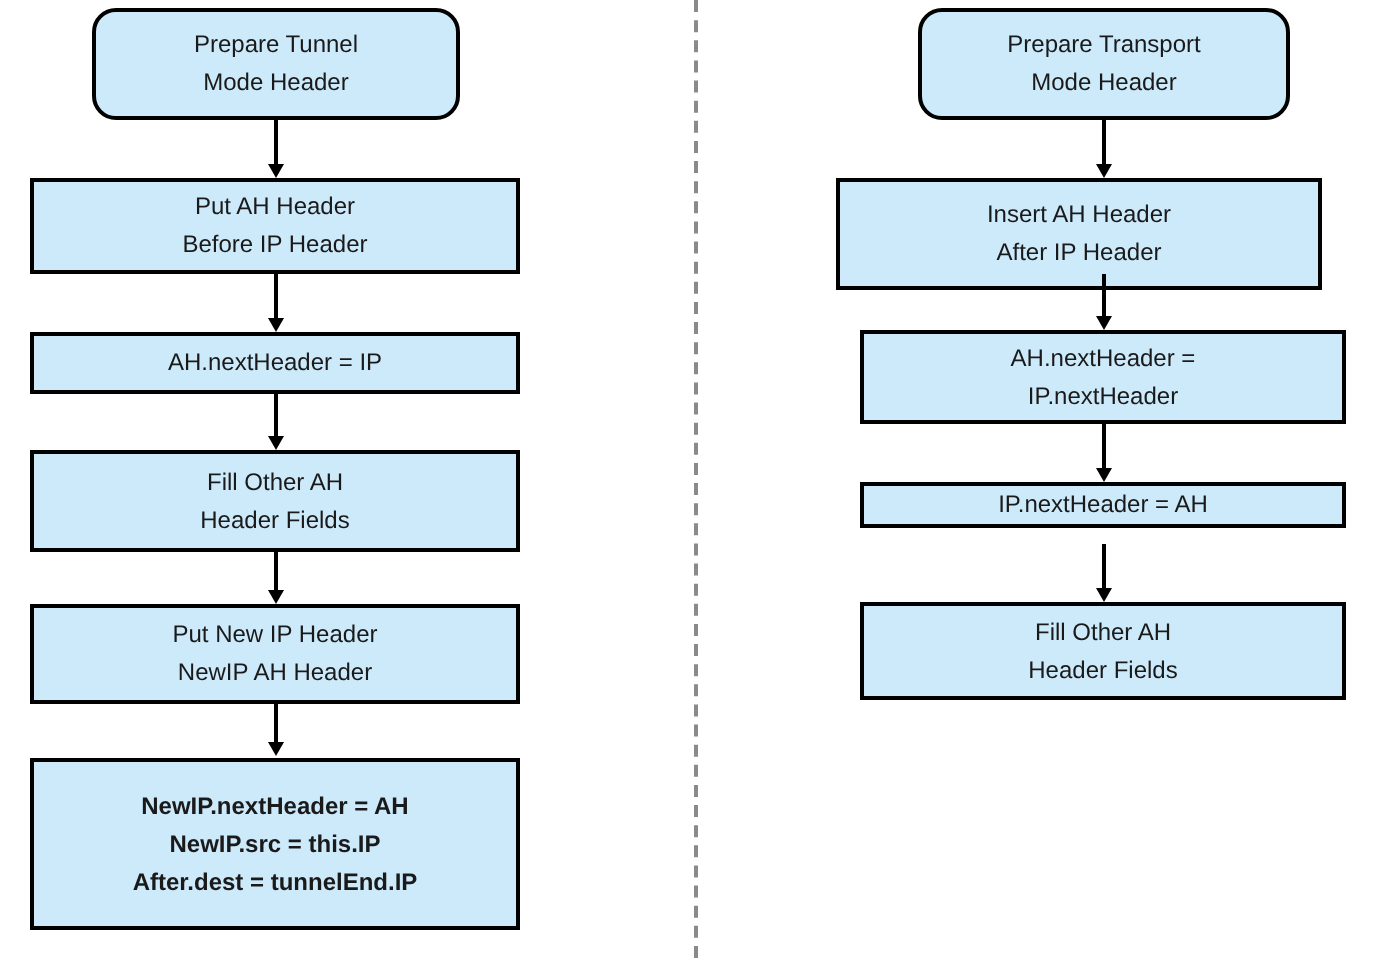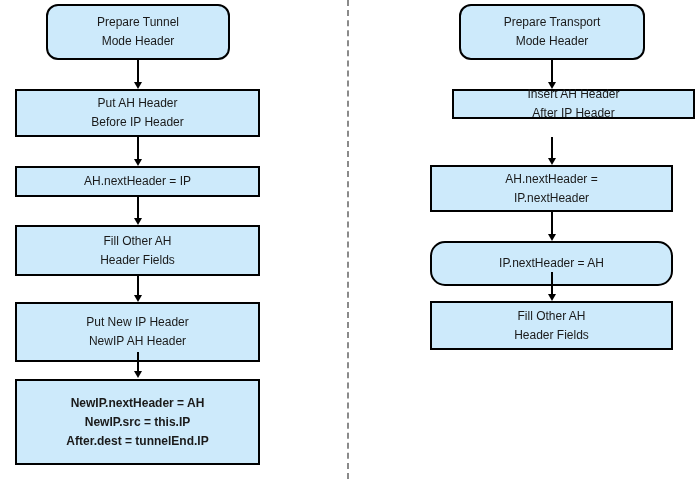--- a/index.html
+++ b/index.html
@@ -92,21 +92,21 @@
   <div class="arrowhead" style="left:133.5px; top:218px;"></div>
 
   <div class="node" style="left:15px; top:225px; width:245px; height:51px;">
     <span class="line">Fill Other AH</span>
     <span class="line">Header Fields</span>
   </div>
 
   <div class="connector" style="left:137px; top:276px; height:20px;"></div>
   <div class="arrowhead" style="left:133.5px; top:295px;"></div>
 
-  <div class="node" style="left:15px; top:302px; width:245px; height:60px;">
+  <div class="node" style="left:15px; top:302px; width:245px; height:50px;">
     <span class="line">Put New IP Header</span>
     <span class="line">NewIP AH Header</span>
   </div>
 
   <div class="connector" style="left:137px; top:352px; height:20px;"></div>
   <div class="arrowhead" style="left:133.5px; top:371px;"></div>
 
   <div class="node" style="left:15px; top:379px; width:245px; height:86px;font-weight:bold;">
     <span class="line">NewIP.nextHeader = AH</span>
     <span class="line">NewIP.src = this.IP</span>
@@ -116,37 +116,37 @@
   <div class="divider"></div>
 
   <div class="node rounded" style="left:459px; top:4px; width:186px; height:56px;align-items:center;">
     <span class="line">Prepare Transport</span>
     <span class="line">Mode Header</span>
   </div>
 
   <div class="connector" style="left:551px; top:60px; height:23px;"></div>
   <div class="arrowhead" style="left:547.5px; top:82px;"></div>
 
-  <div class="node" style="left:452px; top:89px; width:243px; height:30px;text-align:right;">
+  <div class="node" style="left:418px; top:89px; width:243px; height:56px;text-align:right;">
     <span class="line">Insert AH Header</span>
     <span class="line">After IP Header</span>
   </div>
 
   <div class="connector" style="left:551px; top:137px; height:22px;"></div>
   <div class="arrowhead" style="left:547.5px; top:158px;"></div>
 
   <div class="node" style="left:430px; top:165px; width:243px; height:47px;">
     <span class="line">AH.nextHeader =</span>
     <span class="line">IP.nextHeader</span>
   </div>
 
   <div class="connector" style="left:551px; top:212px; height:23px;"></div>
   <div class="arrowhead" style="left:547.5px; top:234px;"></div>
 
-  <div class="node" style="left:430px; top:241px; width:243px; height:45px;border-radius:15px;">
+  <div class="node" style="left:430px; top:241px; width:243px; height:23px;">
     <span class="line">IP.nextHeader = AH</span>
   </div>
 
   <div class="connector" style="left:551px; top:272px; height:23px;"></div>
   <div class="arrowhead" style="left:547.5px; top:294px;"></div>
 
   <div class="node" style="left:430px; top:301px; width:243px; height:49px;">
     <span class="line">Fill Other AH</span>
     <span class="line">Header Fields</span>
   </div>

